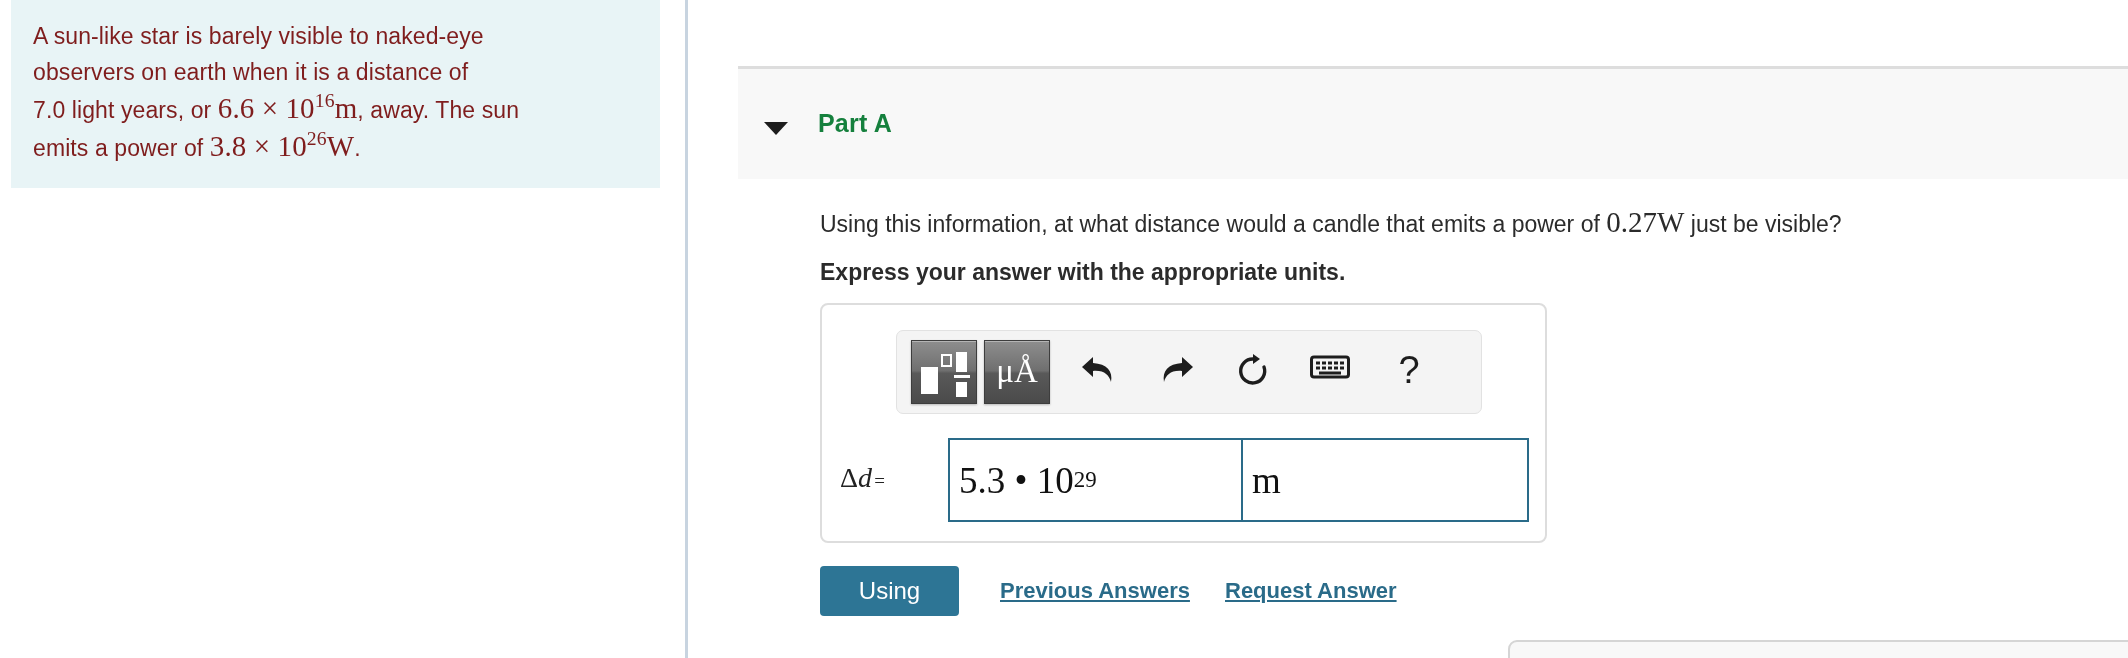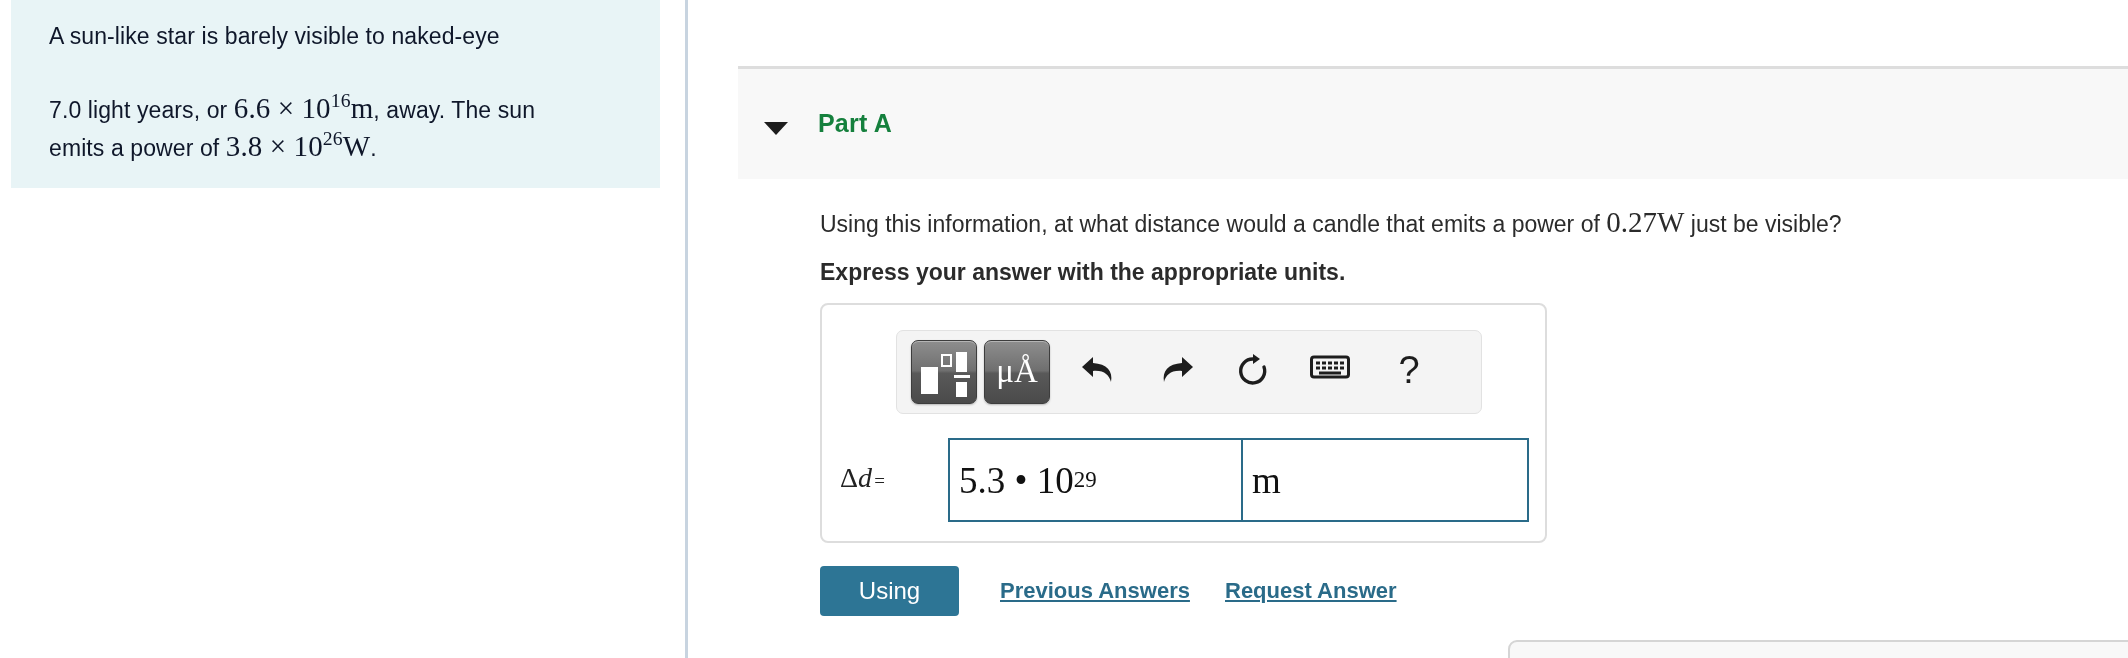--- a/index.html
+++ b/index.html
@@ -35,23 +35,22 @@
   }
   #problem-card {
     position: absolute; left: 11px; top: 0; width: 649px;
     background: #e8f4f6;
     padding: 18px 32px 22px 22px;
     box-sizing: border-box;
   }
   #problem-text {
     font-size: 23px;
     line-height: 36px;
-    color: #0f172a;
+    color: #7f1d1d;
     letter-spacing: 0.1px;
-    margin-left: 16px;
   }
   .mathy {
     font-family: "Liberation Serif", serif;
     font-size: 29px;
   }
   .mathy sup { font-size: 0.68em; vertical-align: super; line-height: 0; }
   .mi { font-family: "Liberation Serif", serif; font-style: italic; }
 
   #vertical-divider {
     position: absolute; left: 685px; top: 0;
@@ -112,21 +111,21 @@
   #math-toolbar {
     position: absolute; left: 74px; top: 25px;
     width: 586px; height: 84px;
     background: #f4f4f4;
     border: 1px solid #e2e2e2; border-radius: 7px;
     box-sizing: border-box;
   }
   .tb-btn {
     position: absolute; top: 9px;
     width: 64px; height: 62px;
-    border-radius: 7px;
+    border-radius: 0;
     background: linear-gradient(180deg, #8e8e8e 0%, #6f6f6f 48%, #595959 52%, #4a4a4a 100%);
     border: 1px solid #3d3d3d;
     box-shadow: inset 0 1px 0 rgba(255,255,255,0.35), 0 1px 2px rgba(0,0,0,0.25);
     cursor: pointer;
   }
   #tb-template { left: 14px; }
   #tb-units    { left: 87px; }
   
   .tpl-ico { position: absolute; inset: 0; }
   .tpl-ico i { position: absolute; background: #ffffff; display: block; }
@@ -224,21 +223,21 @@
   <div class="tab-stub" style="left:1930px;width:190px">
     <span class="tab-label"></span>
     <span class="tab-rule"></span>
   </div>
 </div>
 
 <div id="left-pane">
   <div id="problem-card">
     <div id="problem-text">
       <span>A sun-like star is barely visible to naked-eye</span><br>
-      <br>
+      <span>observers on earth when it is a distance of</span><br>
       <span>7.0 light years, or </span><span class="mathy"><span>6.6 × 10</span><sup>16</sup></span><span class="mathy">m</span><span>, away. The sun</span><br>
       <span>emits a power of </span><span class="mathy"><span>3.8 × 10</span><sup>26</sup></span><span class="mathy">W</span><span>.</span>
     </div>
   </div>
 </div>
 
 <div id="vertical-divider"></div>
 
 <div id="right-pane">
 

